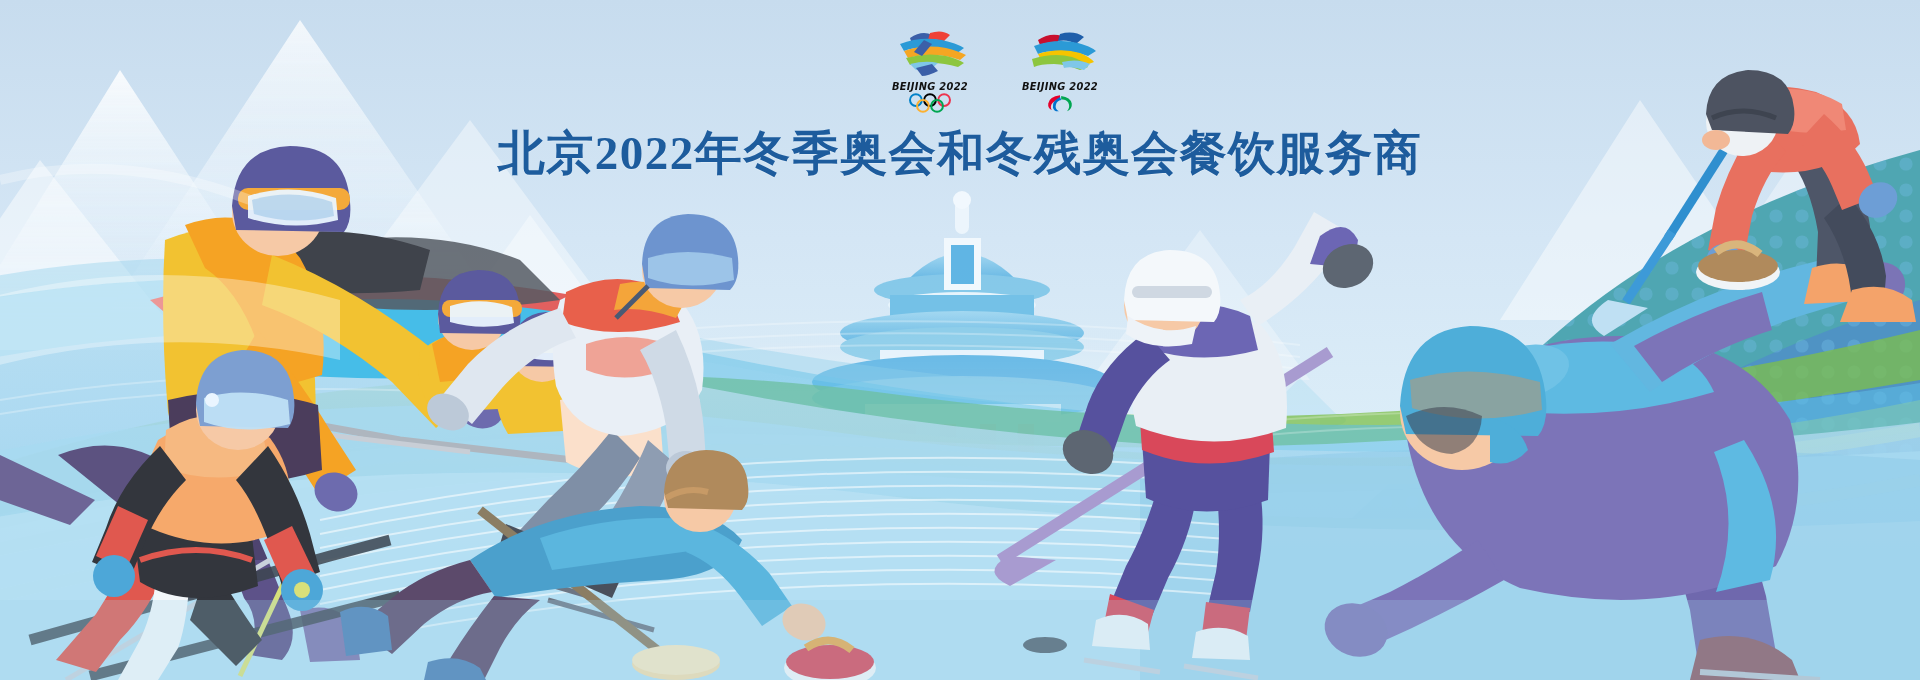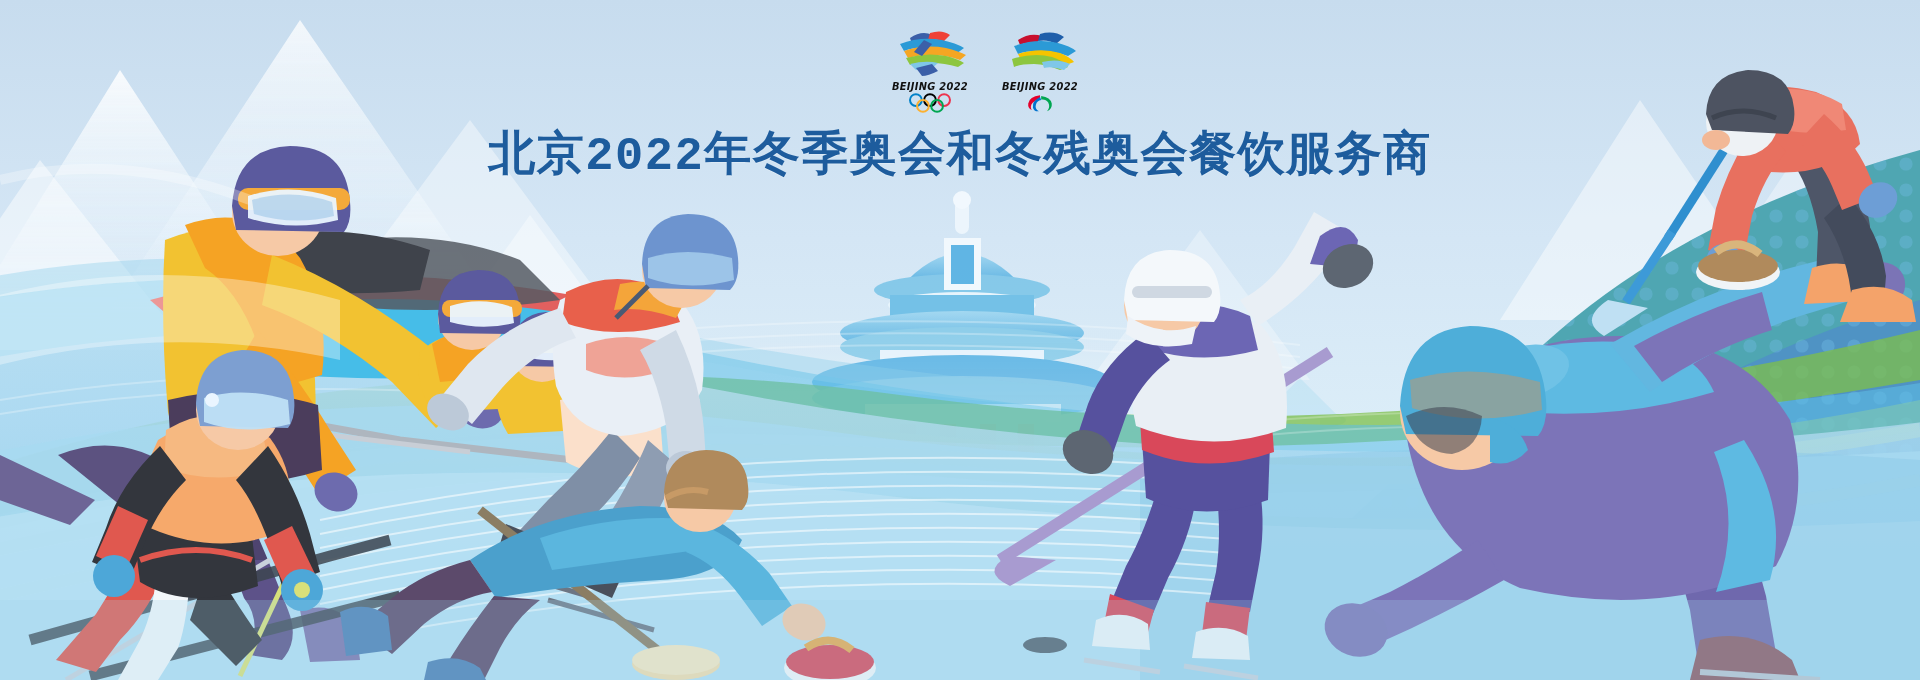--- a/index.html
+++ b/index.html
@@ -1,30 +1,30 @@
 <!DOCTYPE html>
 <html><head>
 <meta charset="utf-8">
 <style>
   html,body{margin:0;padding:0;background:#cfe1f2;}
   body{font-family:"Liberation Sans","DejaVu Sans",sans-serif;}
   #stage{position:relative;width:1920px;height:680px;overflow:hidden;
          background:linear-gradient(180deg,#c9ddef 0%,#cfe2f3 28%,#d9ebf7 46%,#cfe6f6 62%,#b9dcef 100%);}
   #art{position:absolute;inset:0;}
   
-  #logos{position:absolute;left:880px;top:26px;width:220px;height:90px;display:flex;gap:10px;align-items:center;}
+  #logos{position:absolute;left:880px;top:26px;width:220px;height:90px;display:flex;gap:30px;align-items:center;}
   .logo{width:100px;height:90px;position:relative;}
   .logo .mark{width:100px;height:52px;}
   .logo .wordmark{font-family:"DejaVu Sans",sans-serif;font-style:italic;font-weight:700;
       font-size:10.5px;letter-spacing:.3px;color:#111;text-align:center;line-height:11px;
       margin-top:-1px;transform:scaleX(.94);}
   .logo .symbol{height:20px;margin-top:1px;display:flex;justify-content:center;}
   
   #title{position:absolute;left:0;right:0;top:122px;text-align:center;
-      font-family:Liberation Mono, monospace;
+      font-family:Liberation Serif, serif;
       font-weight:700;font-size:47px;letter-spacing:1.5px;color:#1d5c9d;
       text-shadow:0 1px 0 rgba(255,255,255,.25);}
 </style>
 </head>
 <body>
 
 <div id="stage">
 
   <svg id="art" viewBox="0 0 1920 680" preserveAspectRatio="none" aria-hidden="true">
     <defs>

